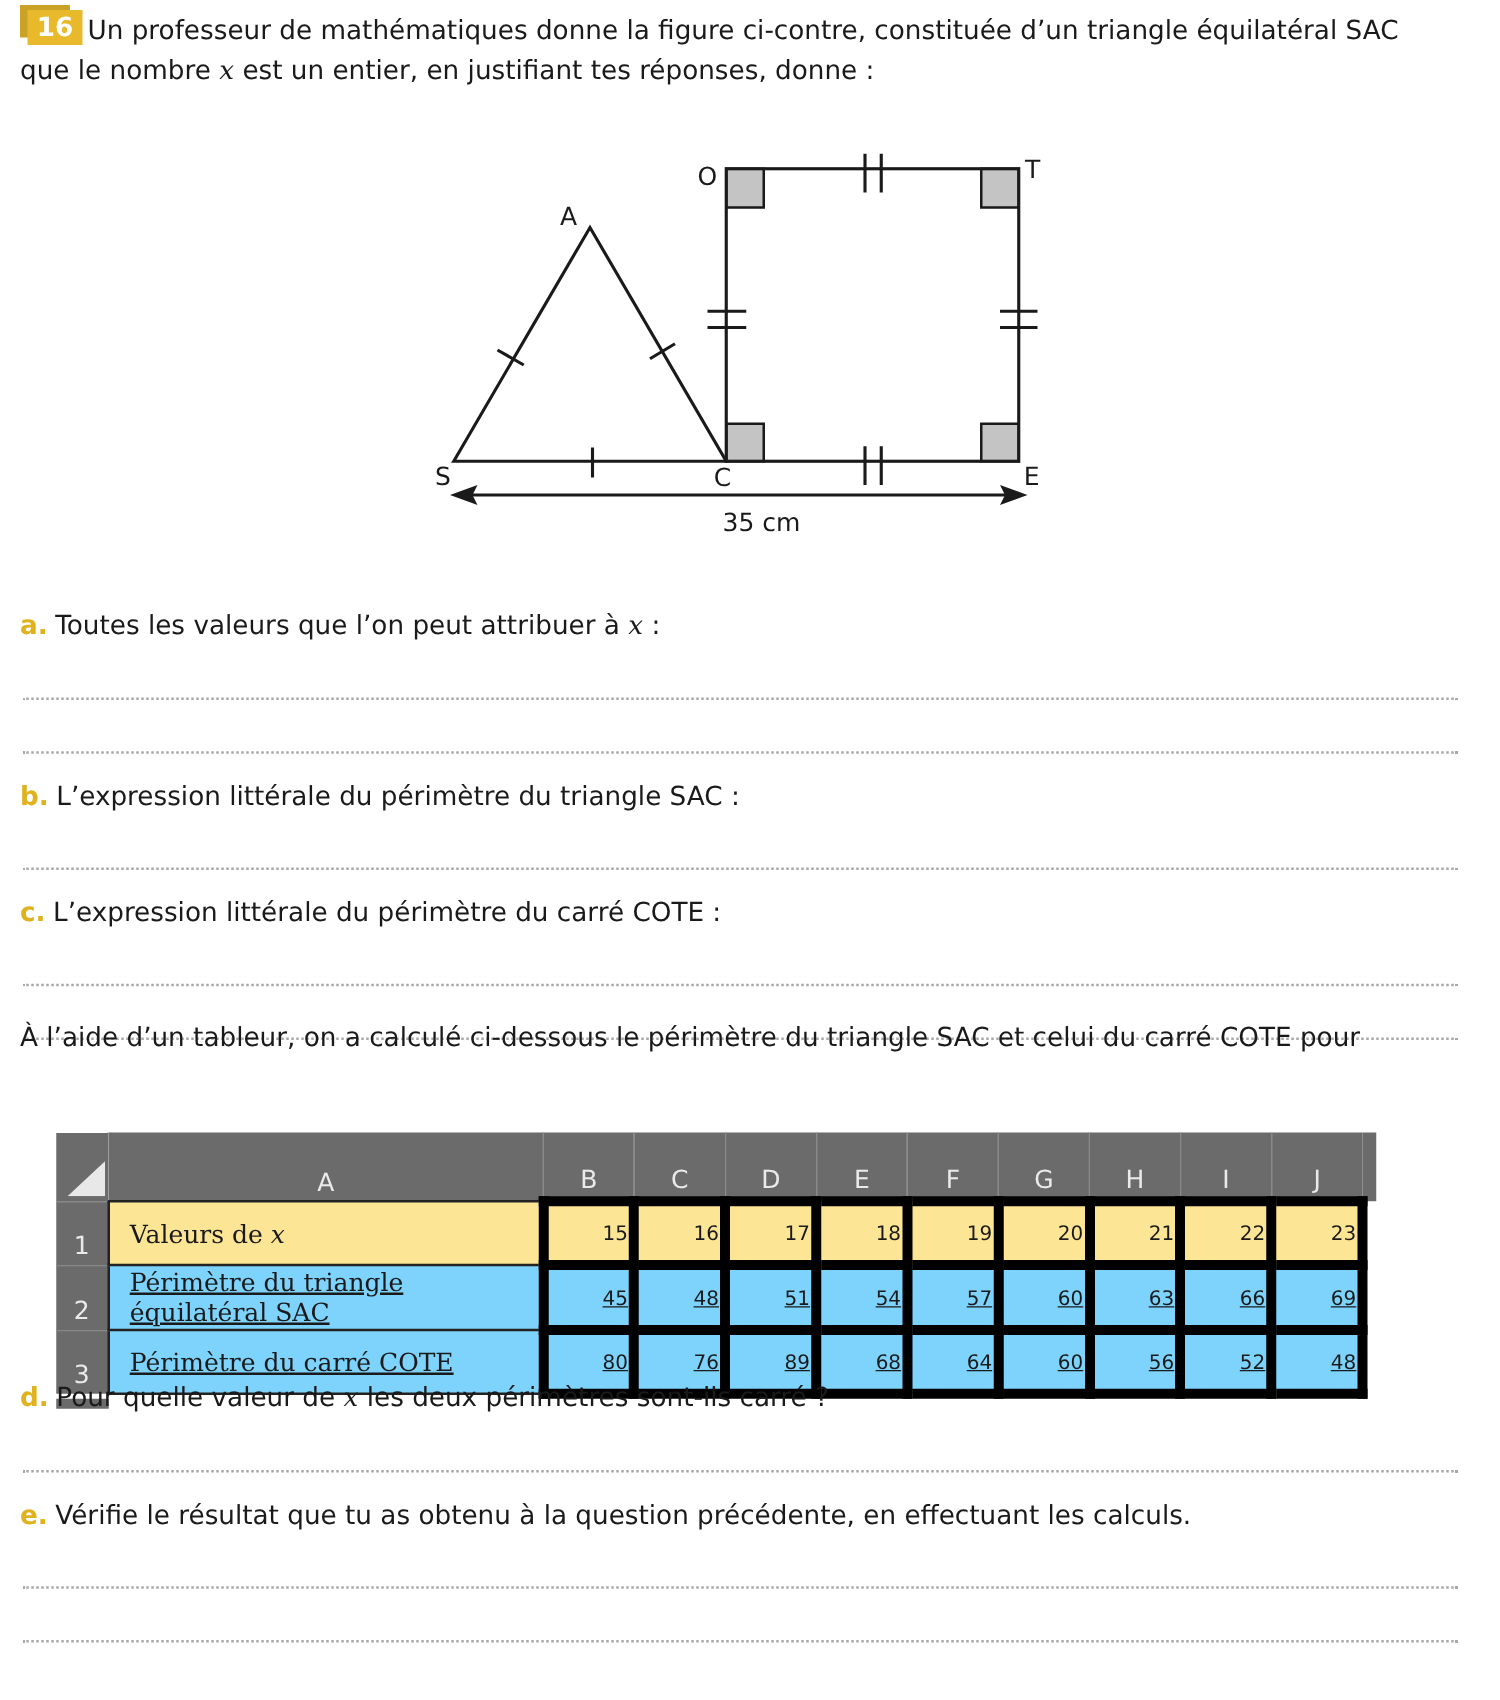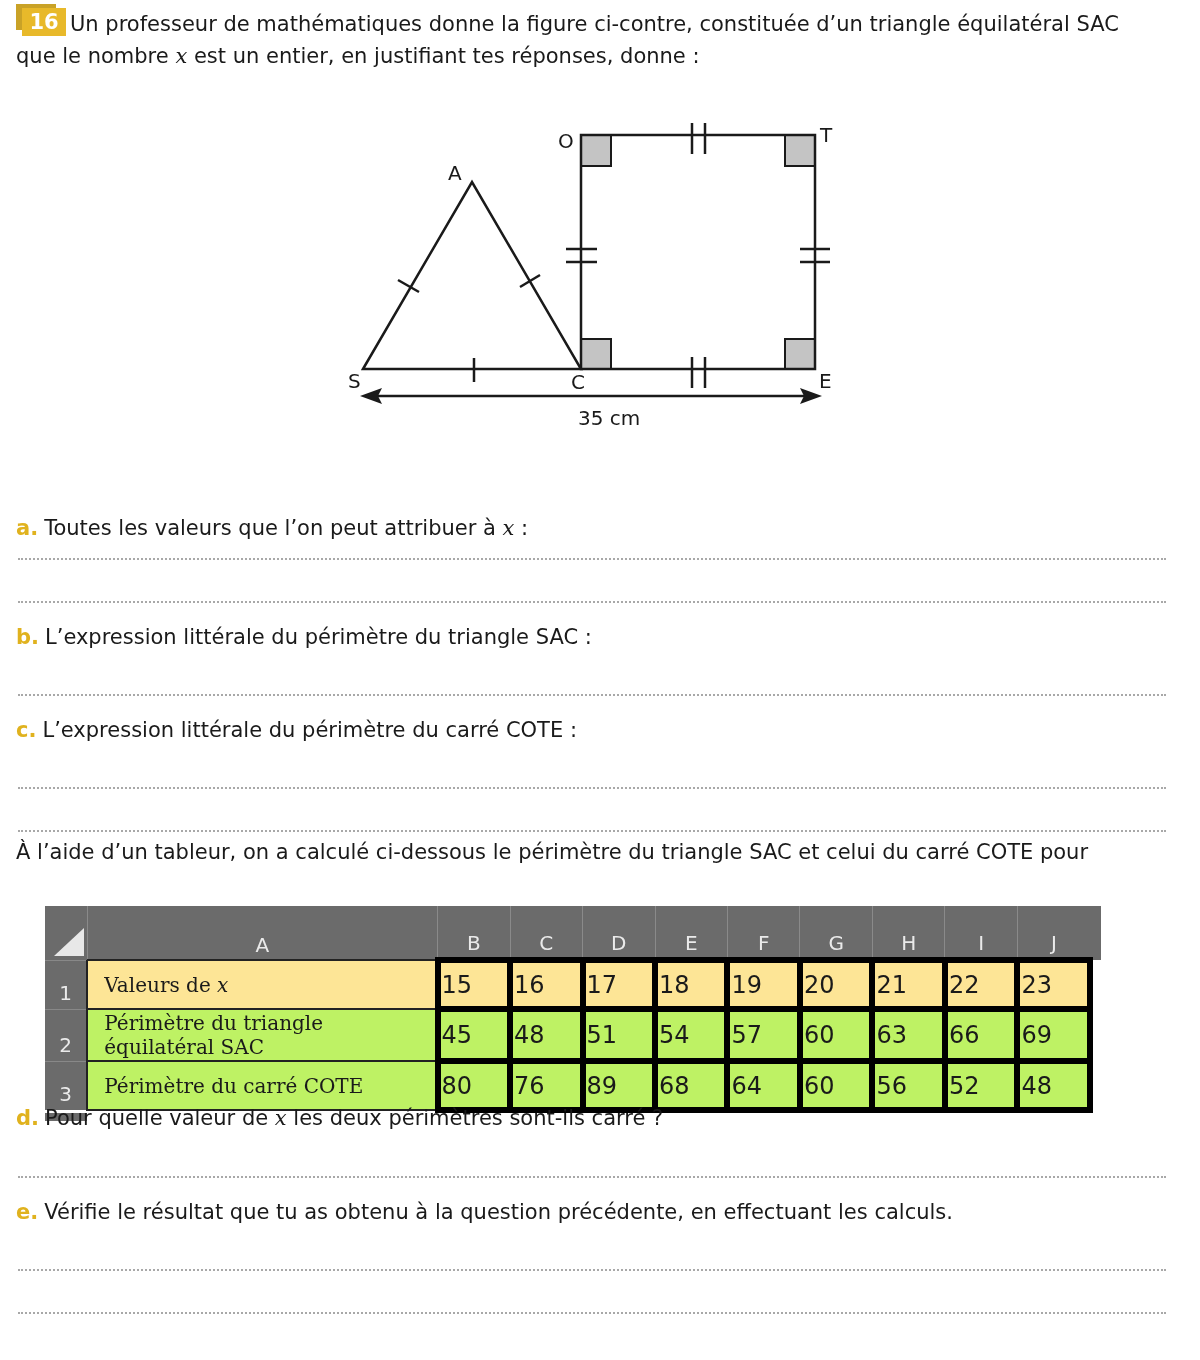--- a/index.html
+++ b/index.html
@@ -17,24 +17,24 @@
   .dots { left: 18px; width: 1148px; height: 0; border-top: 2px dotted #a8a8a8; }
   .figure { left: 330px; top: 120px; }
   .fig-label { font-family: "DejaVu Sans", sans-serif; font-size: 20px; fill: #1a1a1a; }
   
   .sheet { left: 45px; top: 906px; width: 1056px; }
   .sheet table { border-collapse: collapse; }
   .hdr { background: #6b6b6b; color: #eaeaea; font-family: "DejaVu Sans", sans-serif; font-size: 20px; text-align: center; height: 48px; vertical-align: bottom; padding-bottom: 2px; }
   .hdr.colh { border-left: 1px solid #8a8a8a; }
   .corner { background: #6b6b6b; width: 42px; position: relative; }
   .rowh { background: #6b6b6b; color: #eaeaea; font-size: 20px; text-align: center; vertical-align: bottom; width: 42px; padding-bottom: 4px; border-top: 1px solid #888; }
-  .cell { border: 6px solid #000000; height: 41px; font-size: 24px; text-align: left; width: 68px; }
+  .cell { border: 8px solid #000000; height: 41px; font-size: 16px; text-align: right; width: 68px; }
   .cellA { border: 2px solid #222; font-family: "DejaVu Serif", serif; font-size: 20px; text-align: left; padding-left: 16px; width: 352px; }
   .yellow { background: #fde596; }
-  .white { background: #bef264; }
+  .white { background: #7dd3fc; text-decoration: underline; }
 </style>
 </head>
 <body>
 
 <div class="abs para" style="top:8px;">
   <div>
     <span class="badge-wrap">
       <span class="badge-shadow"></span>
       <span class="badge">16</span>
     </span><span>Un professeur de mathématiques donne la figure ci-contre, constituée d’un triangle équilatéral SAC</span>
@@ -80,38 +80,38 @@
 
   <text class="fig-label" x="228" y="28">O</text>
   <text class="fig-label" x="490" y="22">T</text>
   <text class="fig-label" x="118" y="60">A</text>
   <text class="fig-label" x="18" y="268">S</text>
   <text class="fig-label" x="241" y="269">C</text>
   <text class="fig-label" x="489" y="268">E</text>
   <text class="fig-label" x="248" y="305">35 cm</text>
 </svg>
 
-<div class="abs para" style="top:484px;margin-top:28px;">
+<div class="abs para" style="top:484px;">
   <span class="qletter">a.</span><span>Toutes les valeurs que l’on peut attribuer à </span><span class="var">x</span><span> :</span>
 </div>
 <div class="abs dots" style="top:558px;"></div>
 <div class="abs dots" style="top:601px;"></div>
 
 <div class="abs para" style="top:621px;">
   <span class="qletter">b.</span><span>L’expression littérale du périmètre du triangle SAC :</span>
 </div>
 <div class="abs dots" style="top:694px;"></div>
 
 <div class="abs para" style="top:714px;">
   <span class="qletter">c.</span><span>L’expression littérale du périmètre du carré COTE :</span>
 </div>
 <div class="abs dots" style="top:787px;"></div>
 <div class="abs dots" style="top:830px;"></div>
 
-<div class="abs para" style="top:836px;">
+<div class="abs para" style="top:814px;">
   <div>À l’aide d’un tableur, on a calculé ci-dessous le périmètre du triangle SAC et celui du carré COTE pour</div>
 </div>
 
 <div class="abs sheet">
   <table>
     <tbody>
         <tr>
       <td class="corner hdr">
         <svg width="30" height="28" style="position:absolute;left:9px;bottom:4px;">
               <polygon points="30,0 30,28 0,28" fill="#e8e8e8"></polygon>

